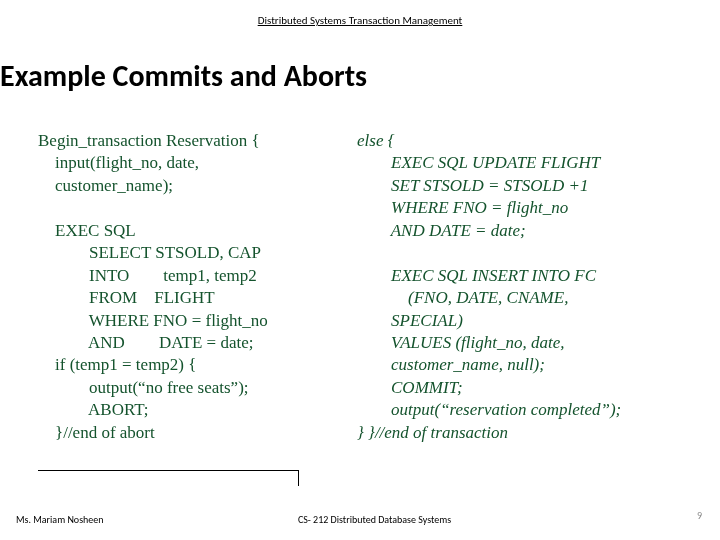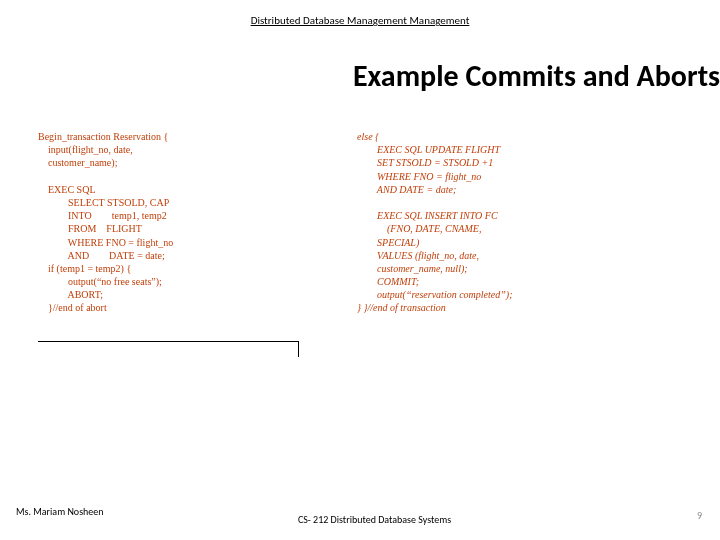--- a/index.html
+++ b/index.html
@@ -14,39 +14,39 @@
   .header-bar {
     width: 100%;
     text-align: center;
     padding-top: 14px;
     font-family: Calibri, Arial, sans-serif;
     font-size: 11px;
     text-decoration: underline;
     color: #000;
   }
   .title {
-    text-align: right;
+    text-align: left;
     font-family: Calibri, Arial, sans-serif;
     font-weight: 700;
     font-size: 30px;
     color: #000;
     margin-top: 30px;
     margin-bottom: 36px;
   }
   .content {
     display: flex;
     flex-direction: row;
     padding: 0 34px 0 38px;
     gap: 8px;
   }
   .col {
     flex: 1;
-    font-size: 10px;
+    font-size: 17px;
     line-height: 1.32;
-    color: #c2410c;
+    color: #14532d;
     white-space: pre;
   }
   .col-left { flex: 0 0 48%; }
   .col-right { flex: 0 0 52%; font-style: italic; }
   .divider-wrap {
     padding: 0 38px;
     margin-top: 26px;
   }
   .divider {
     width: 260px;
@@ -68,42 +68,42 @@
     bottom: 14px;
     left: 0;
     width: 100%;
     font-family: Calibri, Arial, sans-serif;
     font-size: 10px;
     color: #000;
   }
   .footer-left {
     position: absolute;
     left: 16px;
-    bottom: 8px;
+    bottom: 0;
   }
   .footer-center {
     position: absolute;
     width: 100%;
     text-align: center;
     bottom: 0;
     padding-left: 29px;
   }
   .page-num {
     position: absolute;
     right: 18px;
     bottom: 18px;
     font-family: Calibri, Arial, sans-serif;
     font-size: 10px;
     color: #8a8a8a;
   }
 </style>
 </head>
 <body>
 
-<div class="header-bar">Distributed Database Management Management</div>
+<div class="header-bar">Distributed Systems Transaction Management</div>
 
 <h1 class="title">Example Commits and Aborts</h1>
 
 <div class="content">
   <div class="col col-left">Begin_transaction Reservation {
     input(flight_no, date,
     customer_name);
 
     EXEC SQL
             SELECT STSOLD, CAP

